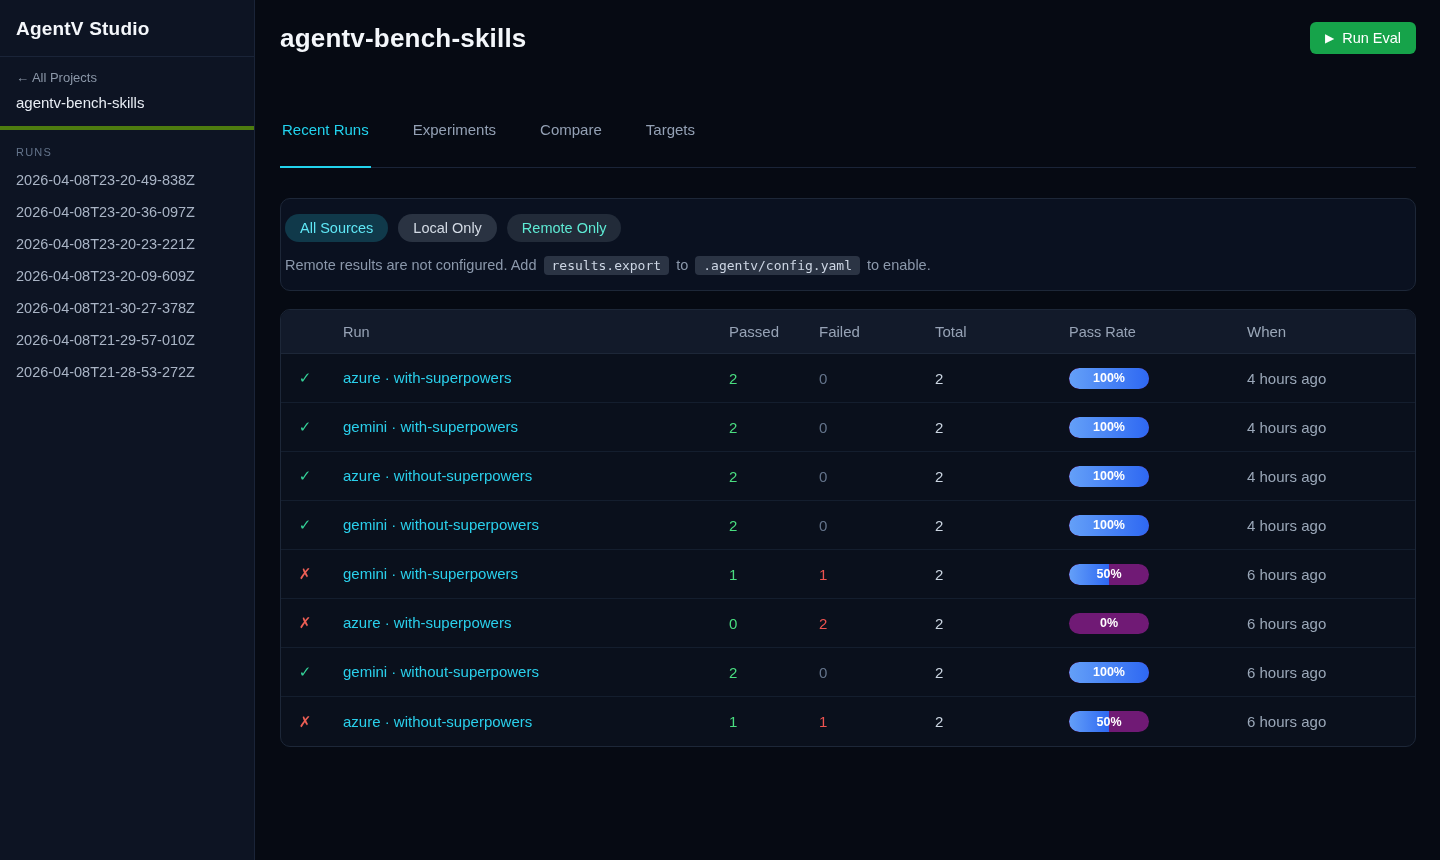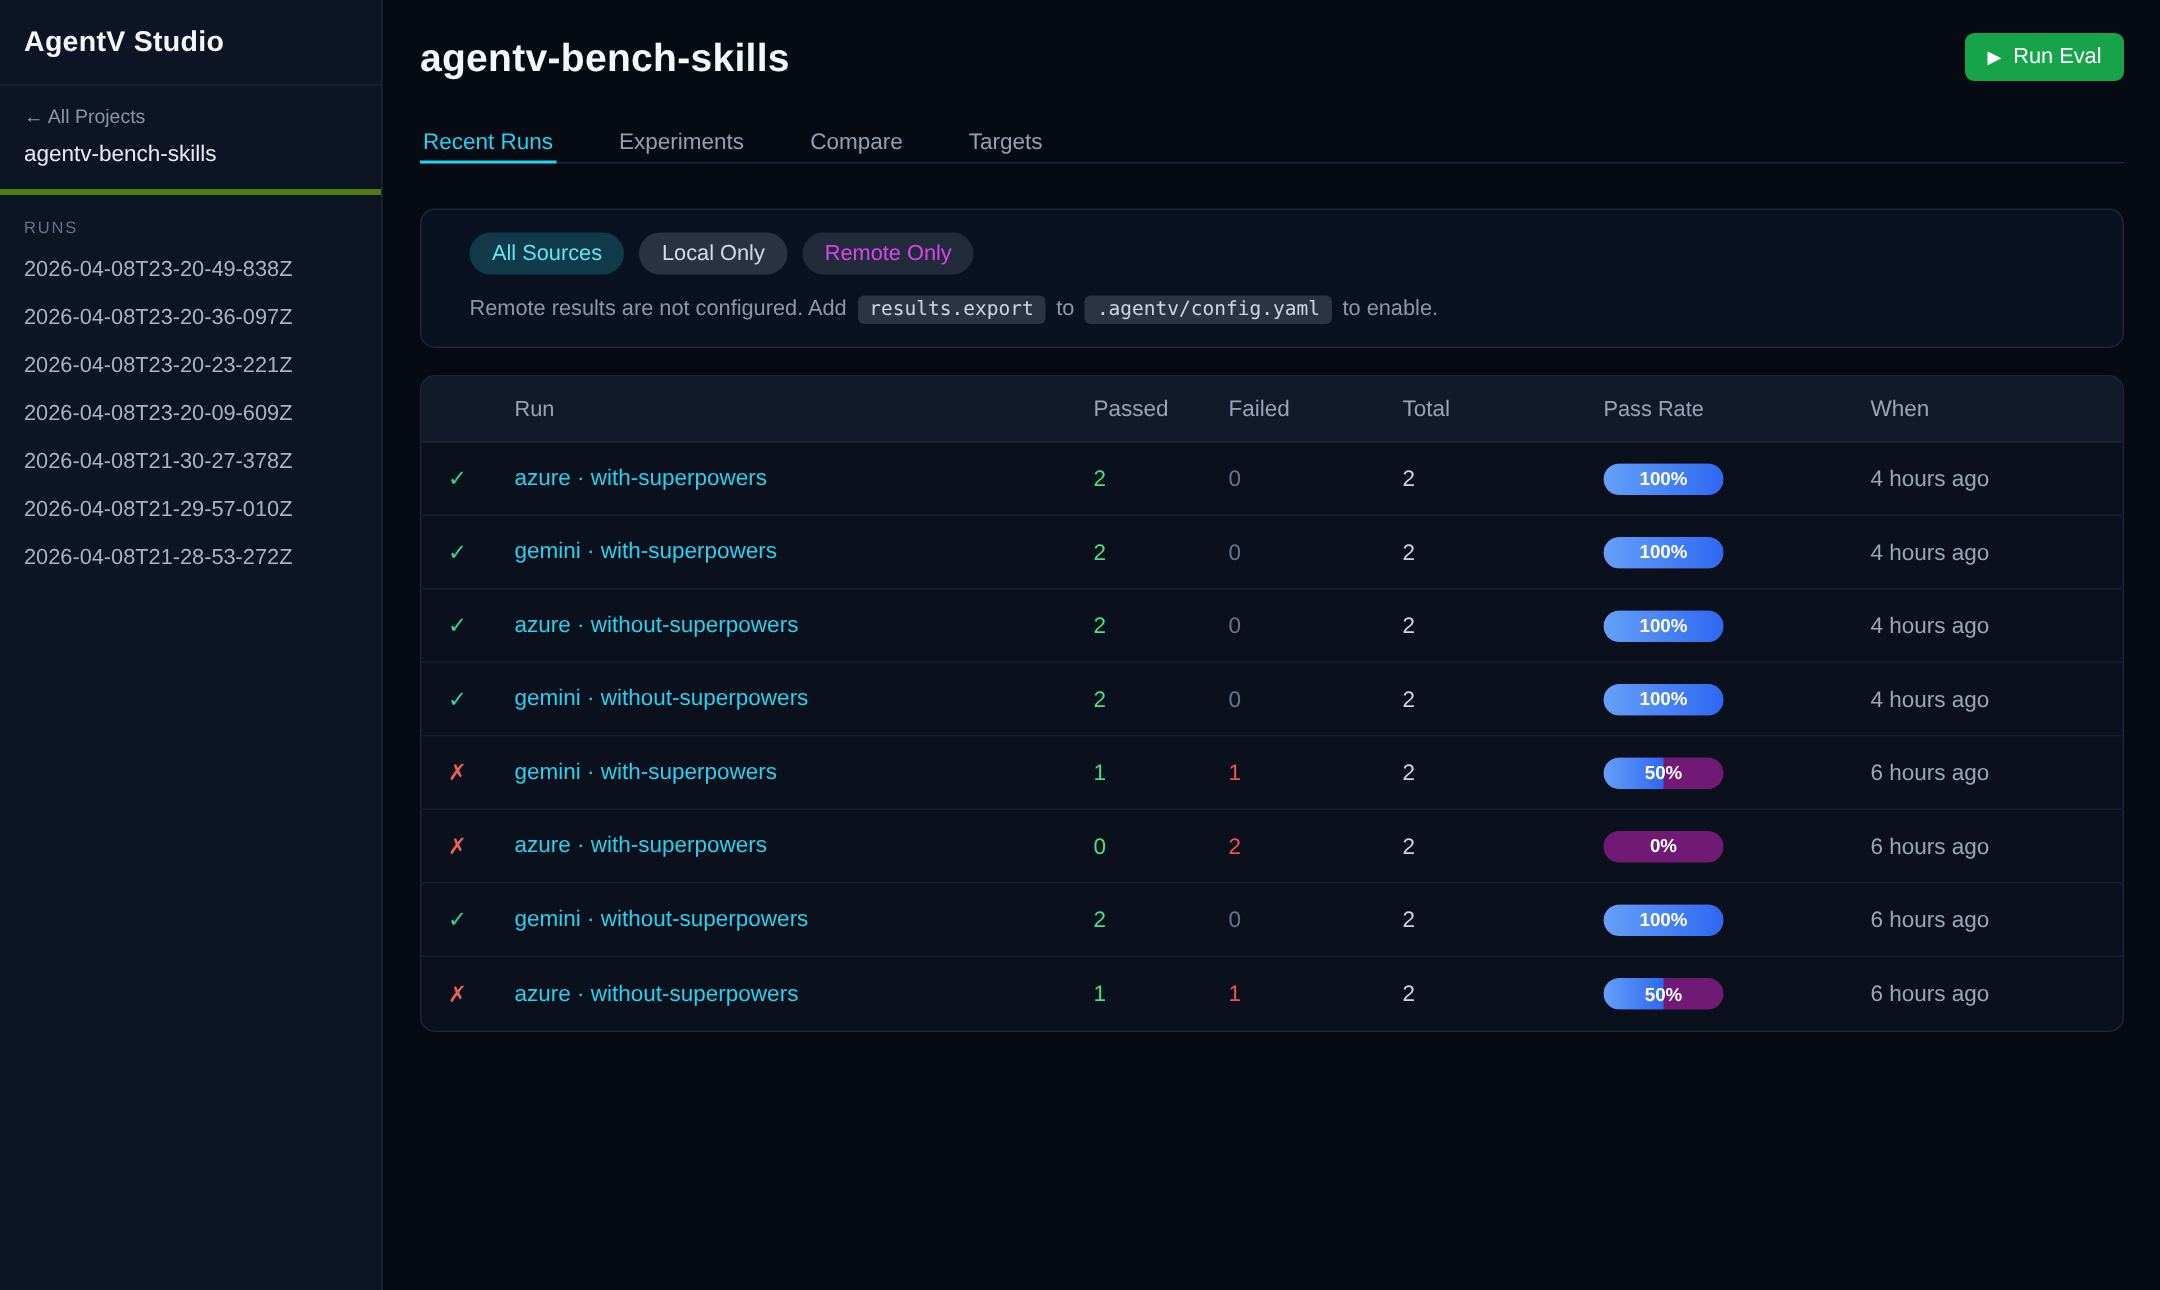--- a/index.html
+++ b/index.html
@@ -55,46 +55,47 @@
   .run-eval-btn .play { font-size: 12px; }
 
   
   .tabs {
     margin-top: 26px;
     display: flex; gap: 40px;
     border-bottom: 1px solid #1a2438;
   }
   .tab {
     font-size: 15px; color: #93a0b4;
-    padding: 6px 2px 4px 2px;
+    padding: 6px 2px 28px 2px;
     cursor: pointer;
     border-bottom: 2px solid transparent;
     margin-bottom: -1px;
+    margin-top: 35px;
   }
   .tab.active { color: #22d3ee; border-bottom-color: #22d3ee; }
 
   
   .filter-panel {
     margin-top: 30px;
     background: #0a1120;
     border: 1px solid #1d2738;
     border-radius: 10px;
-    padding: 15px 16px 17px 32px;
+    padding: 15px 16px 17px 4px;
   }
   .chips { display: flex; gap: 10px; }
   .chip {
     border: none; border-radius: 999px;
     font-family: "Liberation Sans", sans-serif;
     font-size: 14.5px;
     padding: 6px 15px;
     cursor: pointer;
   }
   .chip.active { background: #10394a; color: #5fe7f5; }
   .chip.default { background: #2a3342; color: #d4dbe5; }
-  .chip.disabled { background: #222b39; color: #d946ef; cursor: default; }
+  .chip.disabled { background: #222b39; color: #5eead4; cursor: default; }
   .notice { margin-top: 15px; font-size: 14.5px; color: #8b98ab; }
   .code-chip {
     font-family: "DejaVu Sans Mono", monospace;
     font-size: 13px;
     background: #2b3444; color: #cdd6e4;
     padding: 2px 8px; border-radius: 4px;
     margin: 0 3px;
   }
 
   

